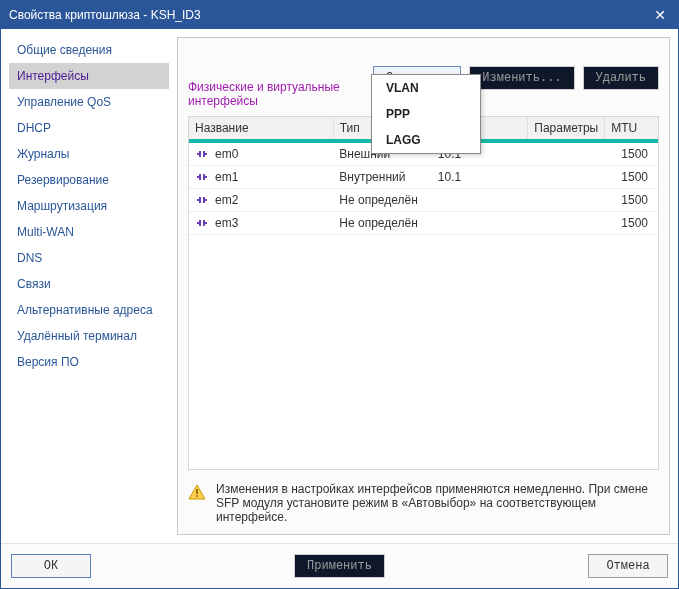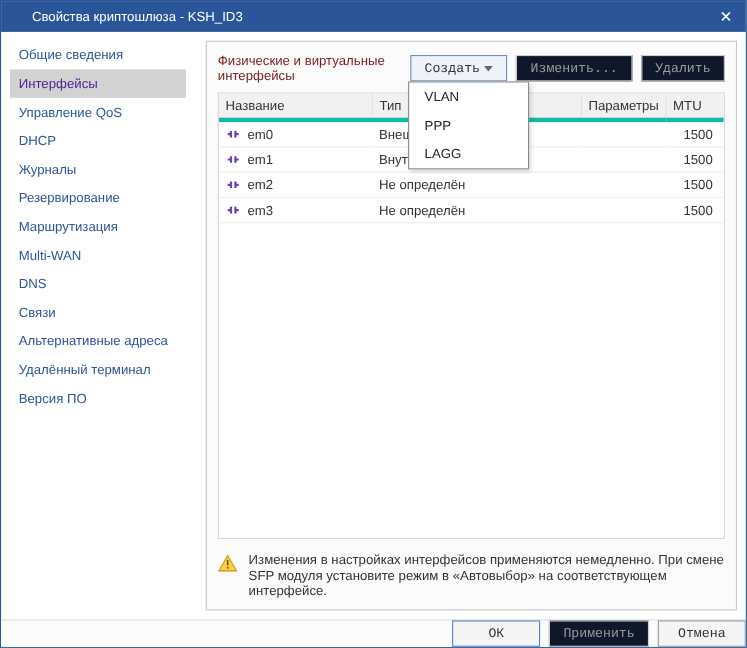--- a/index.html
+++ b/index.html
@@ -18,34 +18,34 @@
     display: flex; flex-direction: column;
   }
   .titlebar {
     background: #2a5699;
     color: #fff;
     height: 28px;
     display: flex; align-items: center;
     padding: 0 8px;
     font-size: 12px;
   }
-  .titlebar .title { flex: 1; margin-left: 20px; }
+  .titlebar .title { flex: 1; }
   .titlebar .close {
     width: 20px; height: 20px;
     display: flex; align-items: center; justify-content: center;
     cursor: pointer;
     font-size: 14px;
     line-height: 1;
   }
   .body {
     flex: 1;
     display: flex;
     overflow: hidden;
     padding: 8px;
-    gap: 18px;
+    gap: 8px;
   }
   .sidebar {
     width: 160px;
     display: flex; flex-direction: column;
     background: #fff;
   }
   .side-item {
     padding: 6px 8px;
     cursor: pointer;
     color: #2a5699;
@@ -66,21 +66,22 @@
     background: #fbfbfb;
   }
   .toolbar {
     display: flex; align-items: center;
     gap: 8px;
     margin-bottom: 8px;
   }
   .toolbar .section-label {
     flex: 1;
     font-size: 12px;
-    color: #7f1d1d;
+    color: #a21caf;
+    margin-top: 32px;
   }
   .btn {
     padding: 2px 12px;
     height: 24px;
     border: 1px solid #9b9b9b;
     background: #f5f5f5;
     font-size: 12px;
     color: #333;
     cursor: pointer;
     display: inline-flex; align-items: center; justify-content: center;
@@ -145,37 +146,38 @@
     margin-top: 8px;
     font-size: 12px;
     color: #333;
     padding: 4px 0 0 0;
   }
   .warn-icon {
     width: 18px; height: 16px; flex: none; margin-top: 2px;
   }
 
   .footer {
-    display: flex; justify-content: flex-end; gap: 8px;
-    padding: 0;
+    display: flex; justify-content: space-between; gap: 8px;
+    padding: 10px;
     border-top: 1px solid #e2e2e2;
     background: #fbfbfb;
   }
   .footer .btn { min-width: 80px; }
 
   
   .dropdown {
     position: absolute;
     top: 36px;
     right: 188px;
     width: 110px;
     background: #fff;
     border: 1px solid #8a8a8a;
     box-shadow: 2px 2px 4px rgba(0,0,0,0.15);
     z-index: 10;
+    font-weight: bold;
   }
   .dropdown .menu-item {
     padding: 6px 14px;
     font-size: 12px;
     cursor: pointer;
   }
 
   .col-name { width: 150px; }
   .col-type { width: 100px; }
   .col-addr { width: 100px; }

